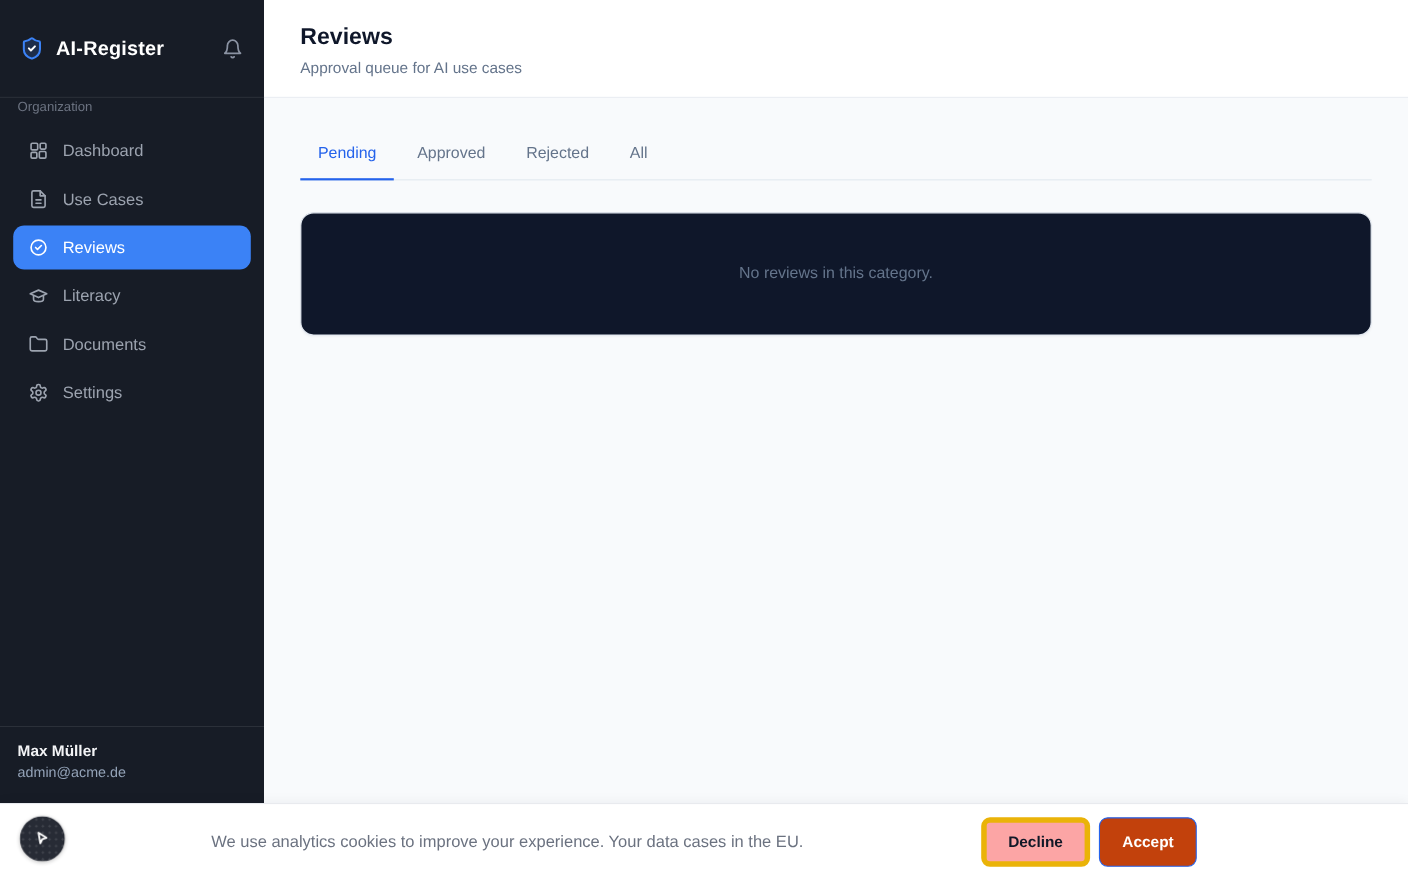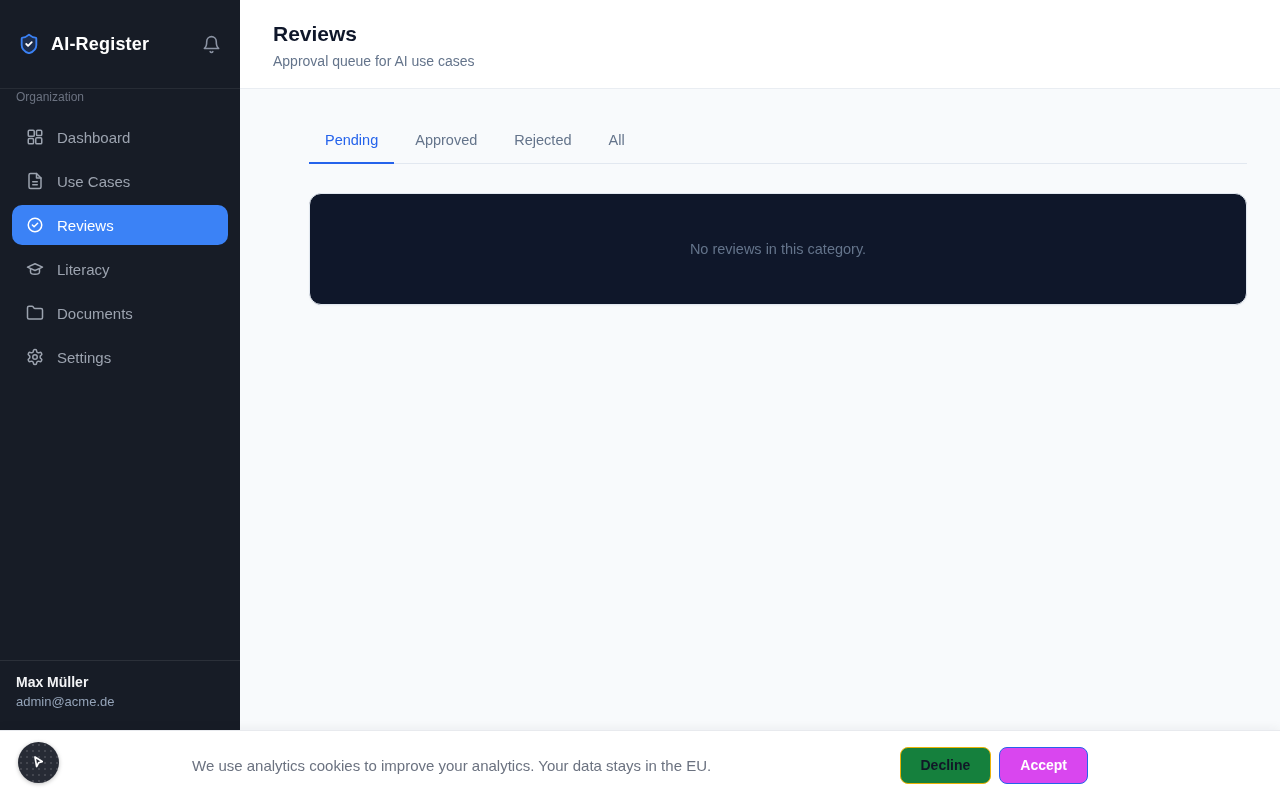--- a/index.html
+++ b/index.html
@@ -64,21 +64,21 @@
   .main { margin-left: 240px; height: 100%; }
   .main-header {
     background: #ffffff;
     height: 89px;
     padding: 21px 33px 0 33px;
     border-bottom: 1px solid #e9edf2;
   }
   .page-title { font-size: 21px; font-weight: bold; color: #0f172a; line-height: 26px; }
   .page-subtitle { margin-top: 6px; font-size: 14px; color: #64748b; }
 
-  .content { padding: 31px 33px 0 33px; margin-left: 36px; }
+  .content { padding: 31px 33px 0 33px; }
   .tabs {
     display: flex; gap: 5px;
     border-bottom: 1px solid #e2e8f0;
   }
   .tab {
     padding: 12px 16px 14px 16px;
     font-size: 14.5px; color: #64748b;
     cursor: pointer;
     border-bottom: 2px solid transparent;
     margin-bottom: -1px;
@@ -115,22 +115,22 @@
   .banner-text { font-size: 15px; color: #6b7280; }
   .banner-actions { display: flex; gap: 8px; }
   .btn {
     font-family: inherit;
     font-size: 14px; font-weight: 600;
     border-radius: 8px;
     padding: 9px 20px;
     cursor: pointer;
     line-height: 17px;
   }
-  .btn-decline { background: #15803d; color: #111827; border: 1px solid #eab308; }
-  .btn-accept { background: #d946ef; color: #ffffff; border: 1px solid #2563eb; }
+  .btn-decline { background: #fca5a5; color: #111827; border: 5px solid #eab308; }
+  .btn-accept { background: #c2410c; color: #ffffff; border: 1px solid #2563eb; }
 
   
   .cursor-indicator {
     position: fixed; left: 18px; top: 742px;
     width: 41px; height: 41px;
     border-radius: 50%;
     background-color: #272b35;
     background-image: radial-gradient(rgba(255,255,255,0.13) 1px, transparent 1.2px);
     background-size: 6px 6px;
     display: flex; align-items: center; justify-content: center;
@@ -242,21 +242,21 @@
       </div>
 
     <div class="empty-card">
       <span class="empty-text">No reviews in this category.</span>
     </div>
   </div>
 </main>
 
 <div class="cookie-banner">
   <div class="banner-inner">
-    <span class="banner-text">We use analytics cookies to improve your analytics. Your data stays in the EU.</span>
+    <span class="banner-text">We use analytics cookies to improve your experience. Your data cases in the EU.</span>
     <div class="banner-actions">
       <button class="btn btn-decline">Decline</button>
       <button class="btn btn-accept">Accept</button>
     </div>
   </div>
 </div>
 
 <div class="cursor-indicator">
   <span style="display:flex">
     <svg viewBox="0 0 24 24" fill="none" stroke="#ffffff" stroke-width="2.4" stroke-linecap="round" stroke-linejoin="round">

